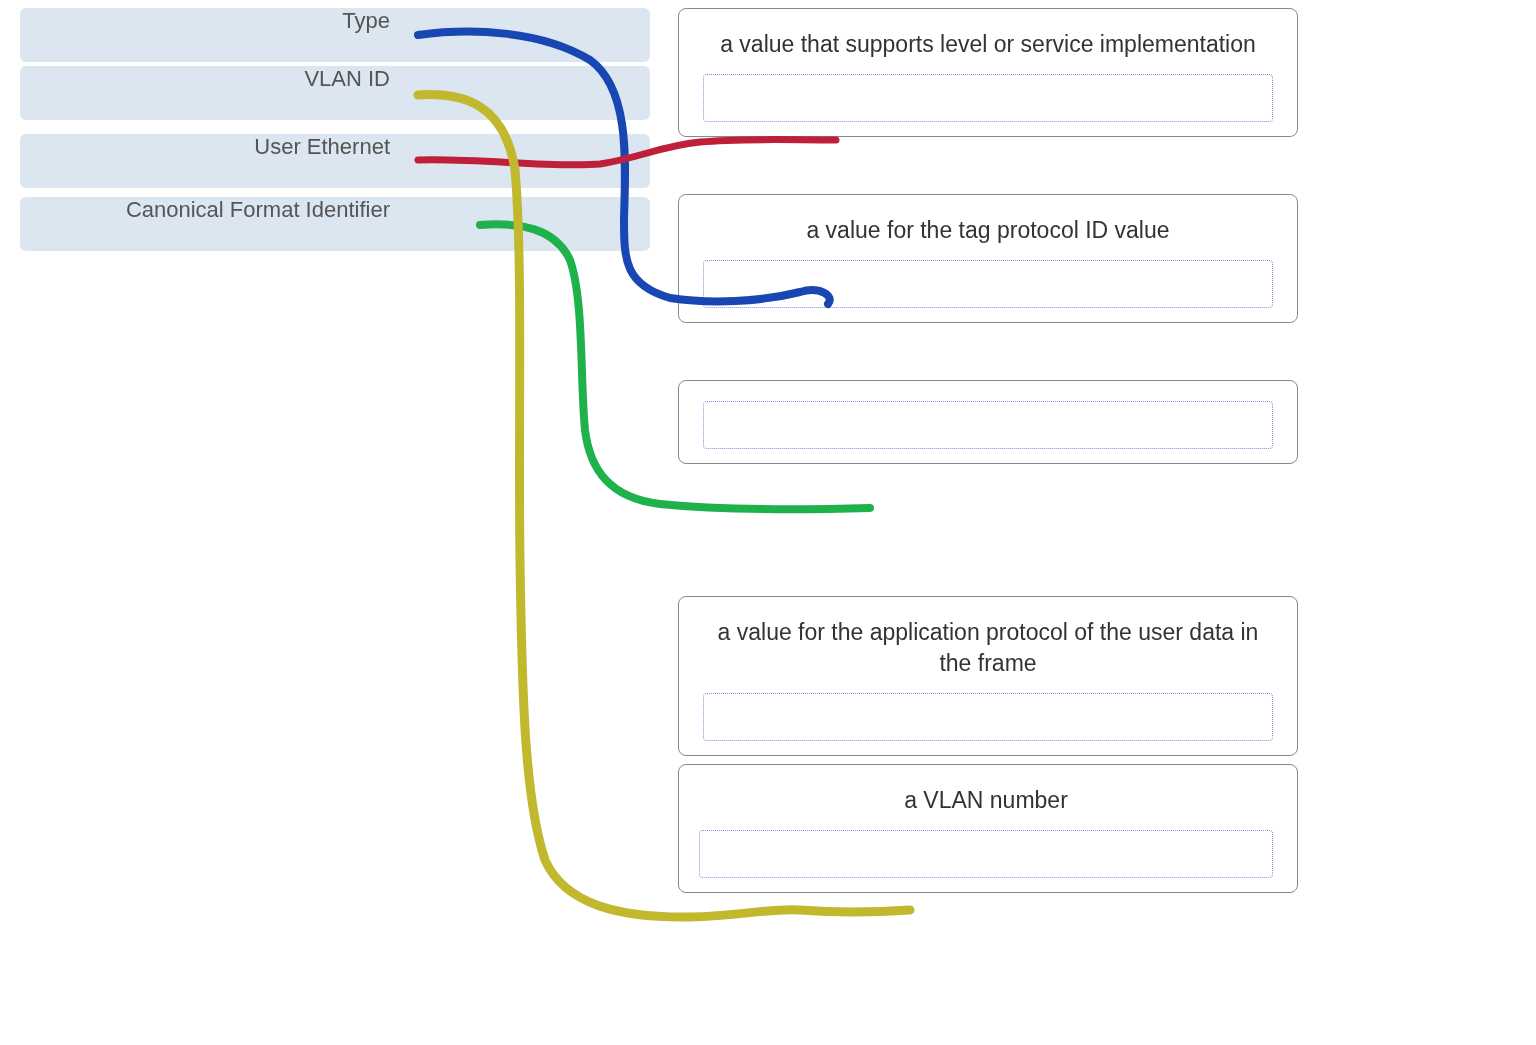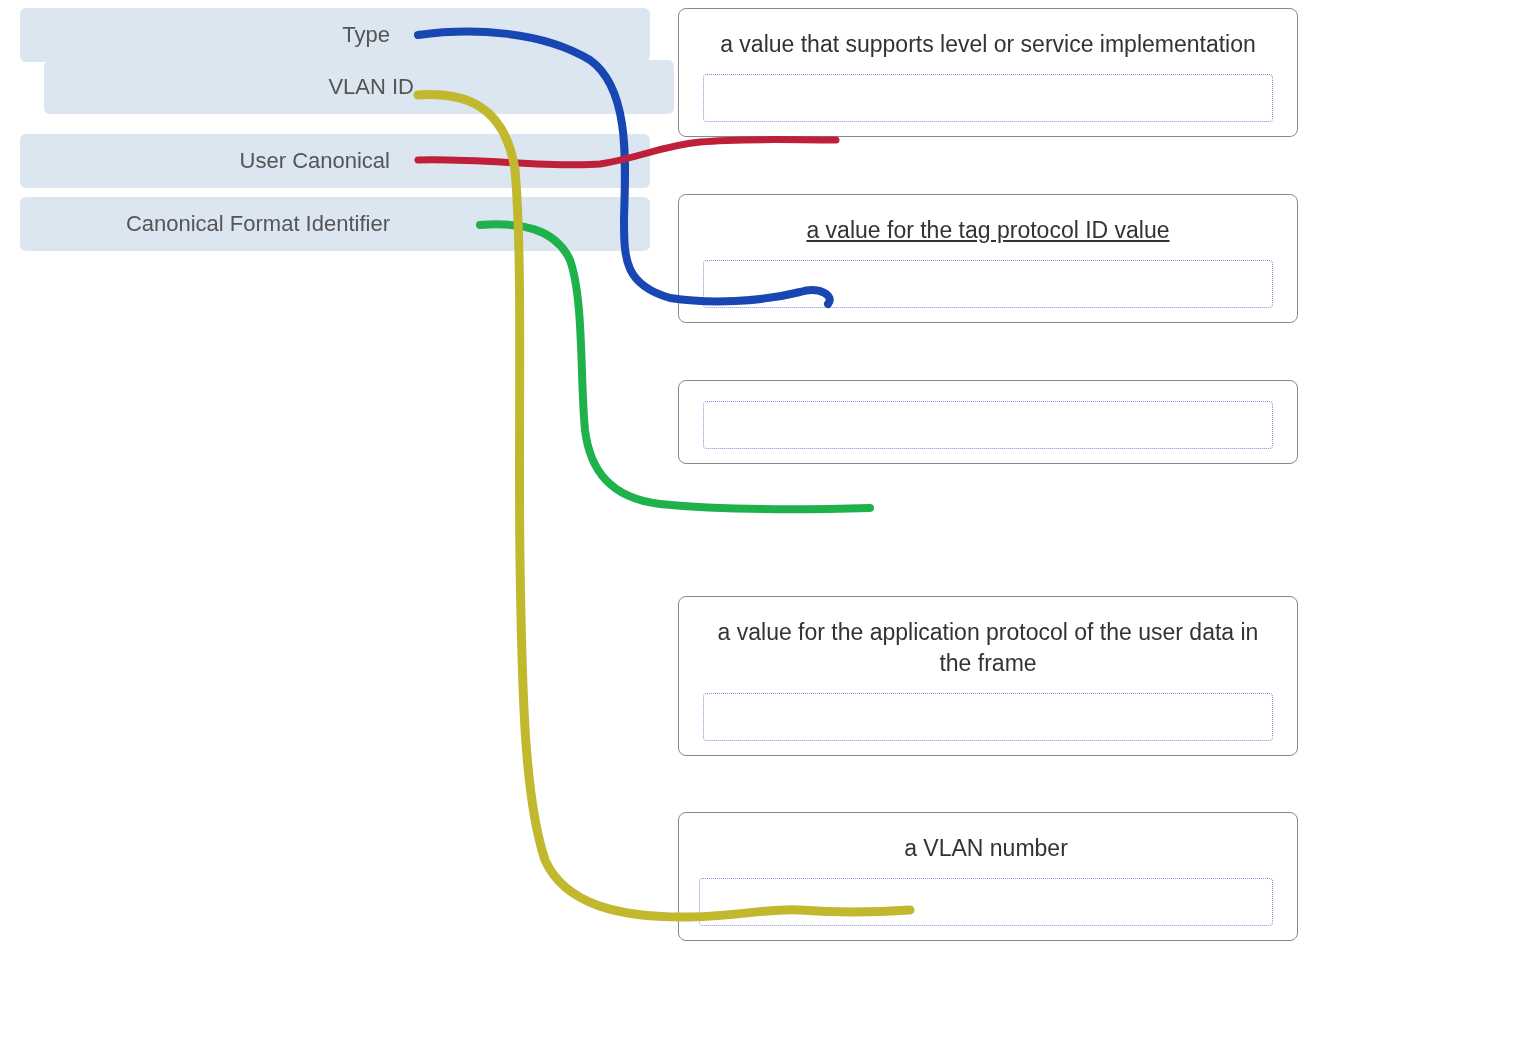--- a/index.html
+++ b/index.html
@@ -18,21 +18,21 @@
     height: 1045px;
   }
   .left-item {
     position: absolute;
     left: 20px;
     width: 630px;
     height: 54px;
     background: #dbe6f1;
     border-radius: 6px;
     display: flex;
-    align-items: center;
+    align-items: flex-start;
     justify-content: flex-end;
     padding-right: 260px;
     box-sizing: border-box;
     font-size: 22px;
     color: #555;
   }
   .right-item {
     position: absolute;
     left: 678px;
     width: 620px;
@@ -74,48 +74,48 @@
 </style>
 </head>
 <body>
 
 <div class="stage">
 
   <div id="left-container">
       <div class="left-item" style="top: 8px;">
         <span>Type</span>
       </div>
-      <div class="left-item" style="top: 60px; margin-left: 24px;">
+      <div class="left-item" style="top: 66px;">
         <span>VLAN ID</span>
       </div>
       <div class="left-item" style="top: 134px;">
-        <span>User Canonical</span>
+        <span>User Ethernet</span>
       </div>
       <div class="left-item" style="top: 197px; padding-left: 21px;">
         <span>Canonical Format Identifier</span>
       </div>
     </div>
 
   <div id="right-container">
       <div class="right-item" style="top: 8px;">
         <div class="right-text">a value that supports level or service implementation</div>
         <div class="drop-zone"></div>
       </div>
-      <div class="right-item" style="top: 194px; text-decoration: underline;">
+      <div class="right-item" style="top: 194px;">
         <div class="right-text">a value for the tag protocol ID value</div>
         <div class="drop-zone"></div>
       </div>
       <div class="right-item" style="top: 380px;">
         <div class="drop-zone"></div>
       </div>
       <div class="right-item" style="top: 596px;">
         <div class="right-text">a value for the application protocol of the user data in the frame</div>
         <div class="drop-zone"></div>
       </div>
-      <div class="right-item" style="top: 812px; padding-left: 20px;">
+      <div class="right-item" style="top: 764px; padding-left: 20px;">
         <div class="right-text">a VLAN number</div>
         <div class="drop-zone"></div>
       </div>
     </div>
 
   <svg class="strokes" id="stroke-svg">
       <path d="M418 35 C 470 28, 540 30, 590 60 C 632 90, 625 170, 624 220 C 624 260, 625 285, 670 298 C 710 304, 760 302, 800 292 C 820 286, 835 296, 828 304" stroke="#1846b3" stroke-width="8"></path>
       <path d="M418 160 C 480 158, 550 168, 600 164 C 640 158, 660 146, 700 142 C 740 138, 790 140, 836 140" stroke="#c01f3a" stroke-width="7"></path>
       <path d="M480 225 C 520 222, 555 228, 570 260 C 584 300, 580 380, 585 430 C 590 470, 610 498, 660 504 C 720 510, 800 510, 870 508" stroke="#1fb24a" stroke-width="8"></path>
       <path d="M418 95 C 465 92, 505 105, 515 170 C 523 260, 518 420, 520 560 C 522 700, 525 800, 545 860 C 565 905, 620 918, 690 917 C 740 916, 770 908, 800 910 C 840 913, 880 912, 910 910" stroke="#c2b82e" stroke-width="9"></path>

